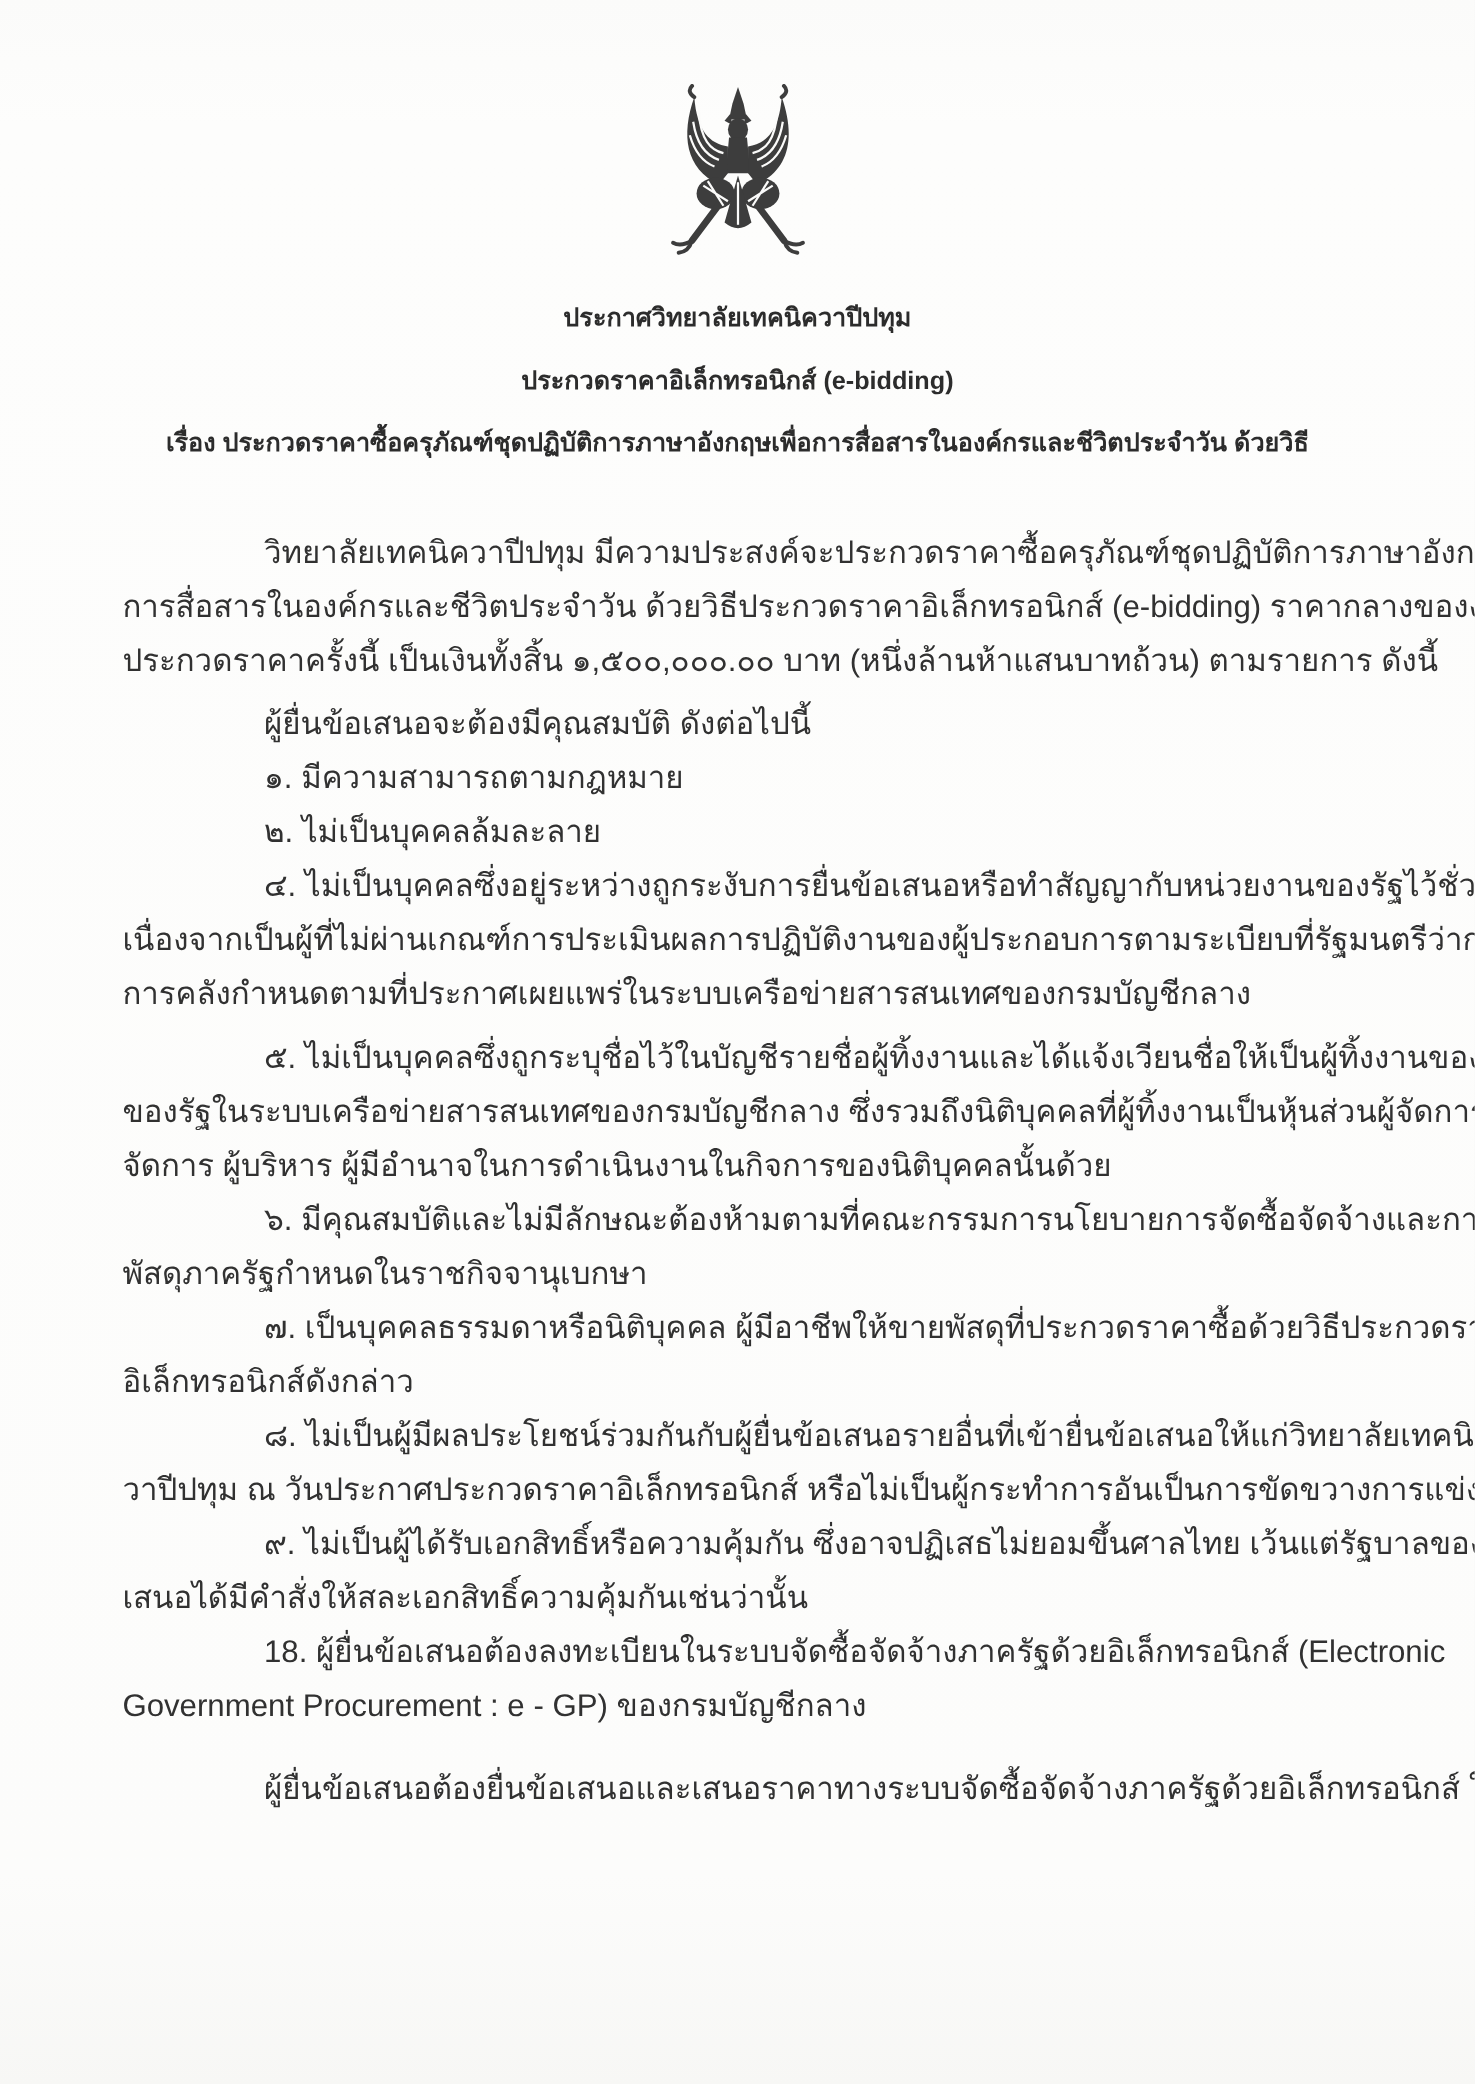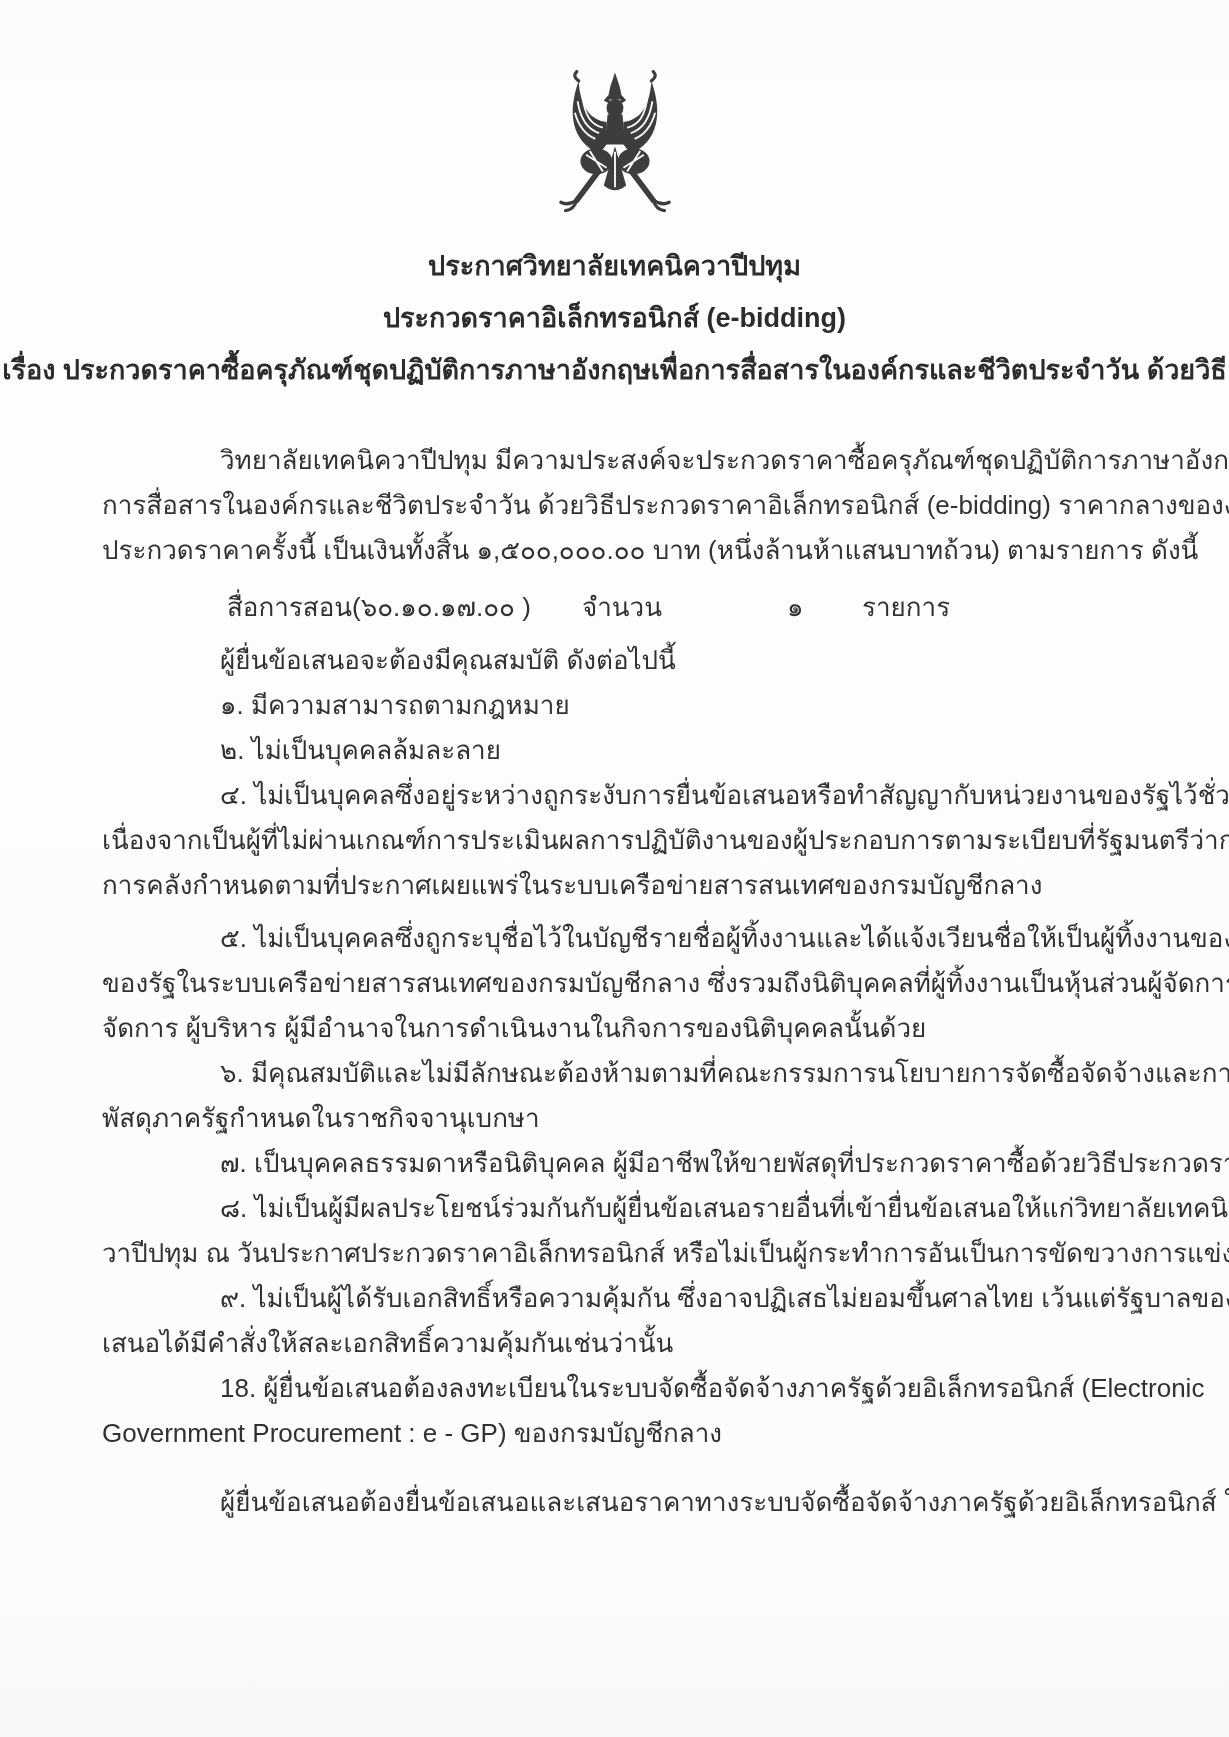--- a/index.html
+++ b/index.html
@@ -20,21 +20,21 @@
     height: 162px;
     display: flex;
     justify-content: center;
     align-items: flex-start;
   }
   .emblem-wrap svg { display: block; }
   .header {
     margin-top: 8px;
     text-align: center;
     font-weight: bold;
-    font-size: 27px;
+    font-size: 21px;
     line-height: 52px;
     color: #2c2c2c;
   }
   .doc-body {
     margin: 42px 108px 0 102px;
     font-size: 26px;
     color: #313131;
   }
   .line {
     line-height: 45px;
@@ -109,41 +109,36 @@
   </div>
 
   <div class="doc-body">
 
     <div class="intro">
         <div class="line indent">วิทยาลัยเทคนิควาปีปทุม มีความประสงค์จะประกวดราคาซื้อครุภัณฑ์ชุดปฏิบัติการภาษาอังกฤษเพื่อ</div>
         <div class="line flush">การสื่อสารในองค์กรและชีวิตประจำวัน ด้วยวิธีประกวดราคาอิเล็กทรอนิกส์ (e-bidding) ราคากลางของงานซื้อในการ</div>
         <div class="line flush">ประกวดราคาครั้งนี้ เป็นเงินทั้งสิ้น ๑,๕๐๐,๐๐๐.๐๐ บาท (หนึ่งล้านห้าแสนบาทถ้วน) ตามรายการ ดังนี้</div>
       </div>
 
-    <div class="item-row">
-      <span class="c1">สื่อการสอน(๖๐.๑๐.๑๗.๐๐ )</span>
-      <span class="c2">จำนวน</span>
-      <span class="c3">๑</span>
-      <span class="c4">รายการ</span>
-    </div>
 
     <div class="line indent heading-gap">ผู้ยื่นข้อเสนอจะต้องมีคุณสมบัติ ดังต่อไปนี้</div>
 
     <div class="quals">
         <div class="line indent">๑. มีความสามารถตามกฎหมาย</div>
         <div class="line indent">๒. ไม่เป็นบุคคลล้มละลาย</div>
         <div class="line indent">๔. ไม่เป็นบุคคลซึ่งอยู่ระหว่างถูกระงับการยื่นข้อเสนอหรือทำสัญญากับหน่วยงานของรัฐไว้ชั่วคราว</div>
         <div class="line flush">เนื่องจากเป็นผู้ที่ไม่ผ่านเกณฑ์การประเมินผลการปฏิบัติงานของผู้ประกอบการตามระเบียบที่รัฐมนตรีว่าการกระทรวง</div>
         <div class="line flush">การคลังกำหนดตามที่ประกาศเผยแพร่ในระบบเครือข่ายสารสนเทศของกรมบัญชีกลาง</div>
         <div class="line indent gap-sm">๕. ไม่เป็นบุคคลซึ่งถูกระบุชื่อไว้ในบัญชีรายชื่อผู้ทิ้งงานและได้แจ้งเวียนชื่อให้เป็นผู้ทิ้งงานของหน่วยงาน</div>
         <div class="line flush">ของรัฐในระบบเครือข่ายสารสนเทศของกรมบัญชีกลาง ซึ่งรวมถึงนิติบุคคลที่ผู้ทิ้งงานเป็นหุ้นส่วนผู้จัดการ กรรมการผู้</div>
         <div class="line flush">จัดการ ผู้บริหาร ผู้มีอำนาจในการดำเนินงานในกิจการของนิติบุคคลนั้นด้วย</div>
         <div class="line indent">๖. มีคุณสมบัติและไม่มีลักษณะต้องห้ามตามที่คณะกรรมการนโยบายการจัดซื้อจัดจ้างและการบริหาร</div>
         <div class="line flush">พัสดุภาครัฐกำหนดในราชกิจจานุเบกษา</div>
         <div class="line indent">๗. เป็นบุคคลธรรมดาหรือนิติบุคคล ผู้มีอาชีพให้ขายพัสดุที่ประกวดราคาซื้อด้วยวิธีประกวดราคา</div>
+        <div class="line flush">อิเล็กทรอนิกส์ดังกล่าว</div>
         <div class="line indent">๘. ไม่เป็นผู้มีผลประโยชน์ร่วมกันกับผู้ยื่นข้อเสนอรายอื่นที่เข้ายื่นข้อเสนอให้แก่วิทยาลัยเทคนิค</div>
         <div class="line flush">วาปีปทุม ณ วันประกาศประกวดราคาอิเล็กทรอนิกส์ หรือไม่เป็นผู้กระทำการอันเป็นการขัดขวางการแข่งขันอย่างเป็น</div>
         <div class="line indent">๙. ไม่เป็นผู้ได้รับเอกสิทธิ์หรือความคุ้มกัน ซึ่งอาจปฏิเสธไม่ยอมขึ้นศาลไทย เว้นแต่รัฐบาลของผู้ยื่นข้อ</div>
         <div class="line flush">เสนอได้มีคำสั่งให้สละเอกสิทธิ์ความคุ้มกันเช่นว่านั้น</div>
         <div class="line indent">18. ผู้ยื่นข้อเสนอต้องลงทะเบียนในระบบจัดซื้อจัดจ้างภาครัฐด้วยอิเล็กทรอนิกส์ (Electronic</div>
         <div class="line flush">Government Procurement : e - GP) ของกรมบัญชีกลาง</div>
       </div>
 
     <div class="line indent closing-gap">ผู้ยื่นข้อเสนอต้องยื่นข้อเสนอและเสนอราคาทางระบบจัดซื้อจัดจ้างภาครัฐด้วยอิเล็กทรอนิกส์ ในวันที่</div>
 

